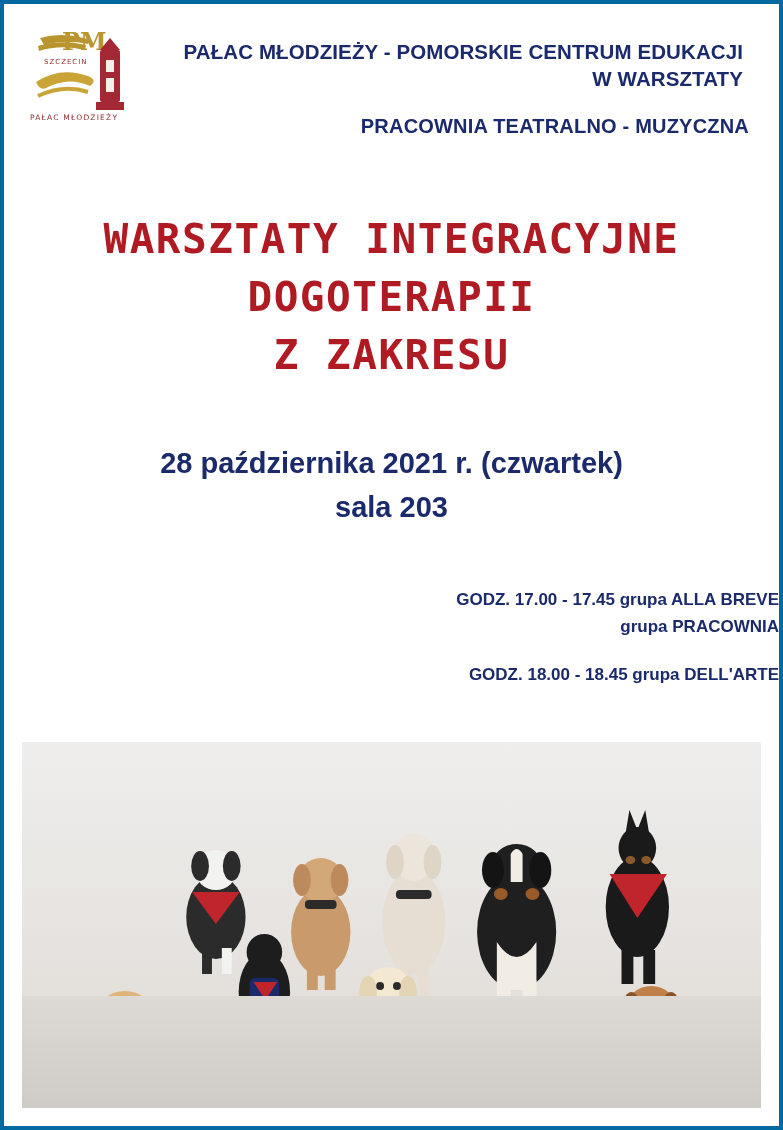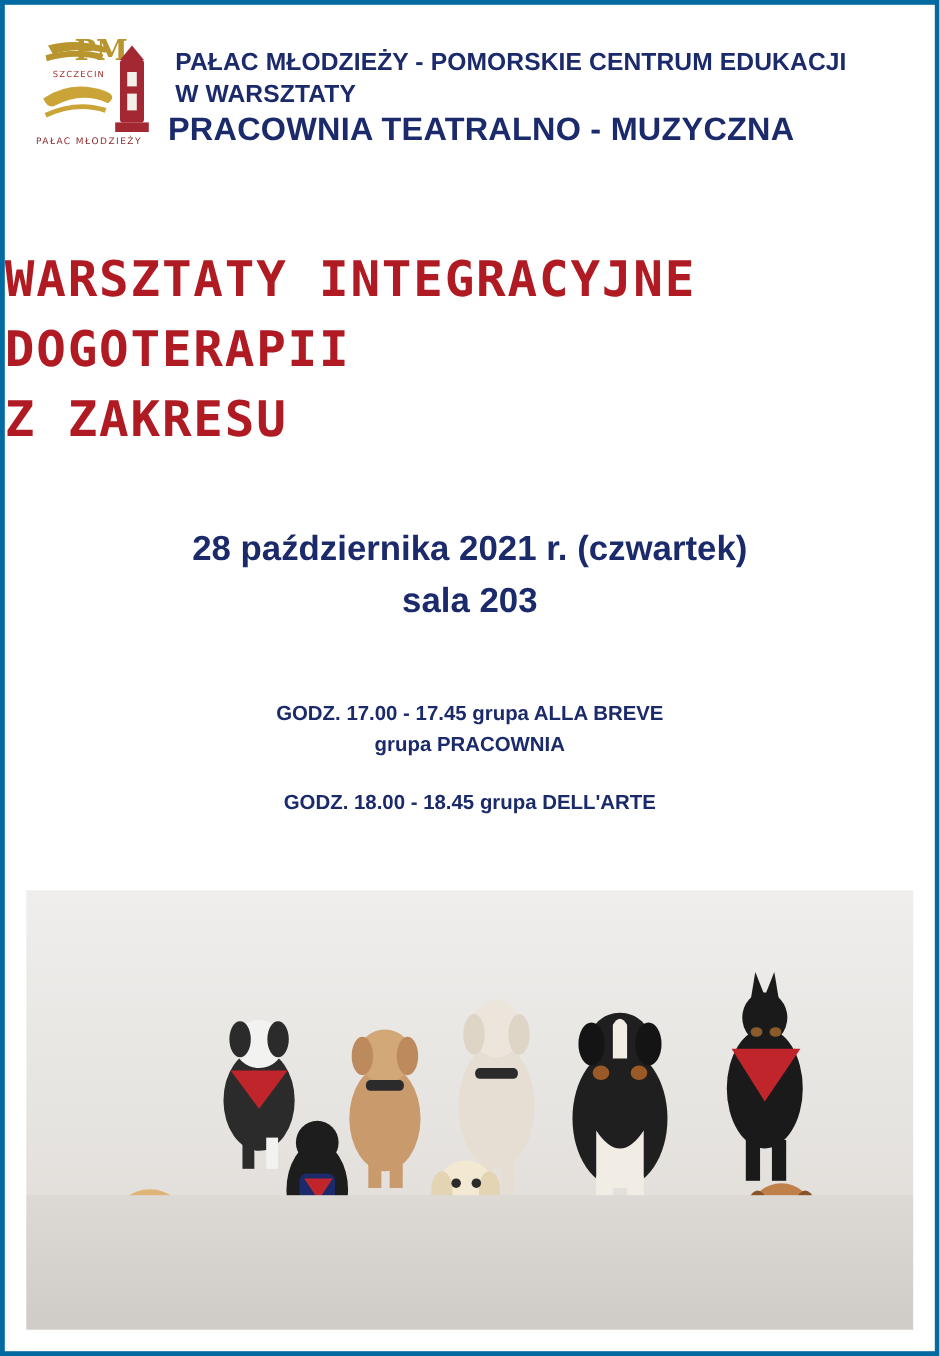--- a/index.html
+++ b/index.html
@@ -33,42 +33,43 @@
     padding: 16px 30px 0 18px;
   }
   .logo {
     width: 118px;
     height: 112px;
     flex: 0 0 118px;
     position: relative;
   }
   .header-texts {
     flex: 1 1 auto;
-    text-align: left;
+    text-align: right;
     padding-top: 18px;
   }
   .org-name {
     font-size: 20.5px;
     font-weight: bold;
     color: #1b2a6b;
     line-height: 1.33;
     letter-spacing: .1px;
     padding: 0 6px;
   }
   .section-name {
-    font-size: 27px;
+    margin-top: 22px;
+    font-size: 20px;
     font-weight: bold;
     color: #1b2a6b;
     letter-spacing: .2px;
   }
 
   
   .title-block {
     margin-top: 72px;
-    text-align: left;
+    text-align: center;
     color: #b01a22;
     font-family: "DejaVu Sans Mono", monospace;
     font-weight: bold;
     font-size: 41px;
     line-height: 1.42;
     letter-spacing: 1.5px;
   }
   .title-line {
     display: block;
     white-space: nowrap;
@@ -80,21 +81,21 @@
     text-align: center;
     color: #1b2a6b;
     font-weight: bold;
     font-size: 29px;
     line-height: 1.5;
   }
 
   
   .schedule {
     margin-top: 58px;
-    text-align: center;
+    text-align: right;
     color: #1b2a6b;
     font-size: 17px;
     font-weight: bold;
     line-height: 1.55;
   }
   .schedule .group2 {
     margin-top: 0;
   }
   .schedule .slot-second {
     margin-top: 22px;

